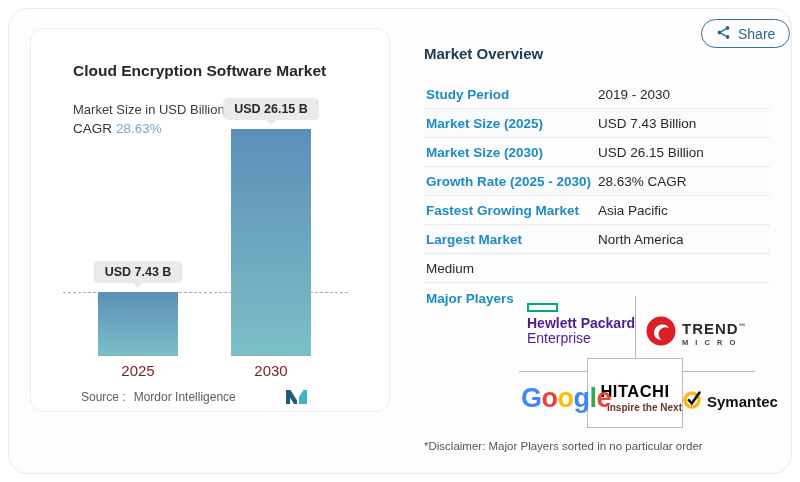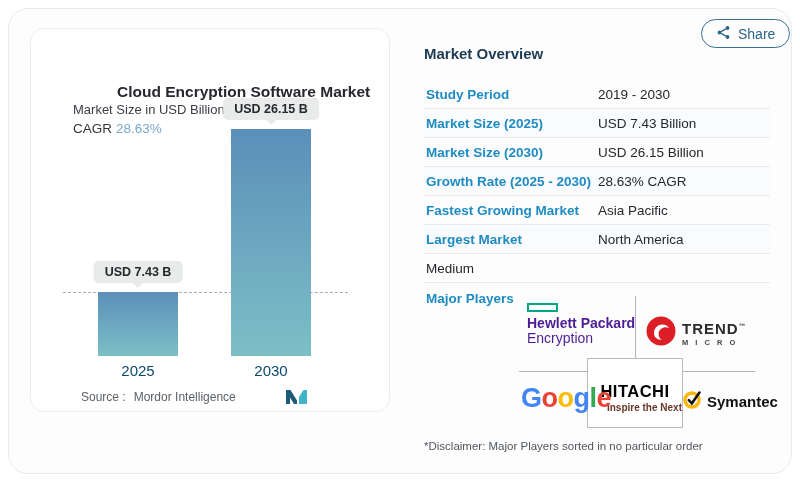--- a/index.html
+++ b/index.html
@@ -4,38 +4,38 @@
 <style>
   * { margin:0; padding:0; box-sizing:border-box; }
   html,body { width:800px; height:482px; background:#ffffff; font-family:"Liberation Sans", sans-serif; }
   .canvas { position:relative; width:800px; height:482px; background:#ffffff; overflow:hidden; }
   .outer-card { position:absolute; left:8px; top:8px; width:784px; height:466px;
     background:#fdfdfe; border:1px solid #e9eaec; border-radius:20px; }
 
   
   .chart-card { position:absolute; left:30px; top:28px; width:360px; height:384px;
     background:#ffffff; border:1px solid #ecedef; border-radius:14px; }
-  .chart-title { position:absolute; left:42px; top:54px; font-size:15.5px; font-weight:700; color:#26282d;margin-left:44px; }
+  .chart-title { position:absolute; left:42px; top:33px; font-size:15.5px; font-weight:700; color:#26282d; }
   .chart-subtitle { position:absolute; left:42px; top:73px; font-size:13px; color:#3a3d43; }
   .chart-cagr { position:absolute; left:42px; top:92px; font-size:13.5px; color:#33363c; }
   .chart-cagr .cagr-val { color:#7ba9c9; margin-left:4px; }
 
   .plot { position:absolute; left:0; top:72px; width:360px; height:255px; }
   .dash-line { position:absolute; left:32px; width:285px; height:0;
     border-top:1.5px dashed #a7adb3; }
   .bar-col { position:absolute; bottom:0; width:80px; height:100%; }
   .bar-col.c0 { left:67px; } .bar-col.c1 { left:200px; }
   .bar { position:absolute; bottom:0; left:0; right:0;
     background:linear-gradient(180deg,#5b8fb9 0%,#7cbfc6 100%); }
   .pill-wrap { position:absolute; left:50%; transform:translateX(-50%); }
   .pill { position:relative; background:#e8ebea; color:#26282d; font-size:12.5px; font-weight:700;
     padding:4px 11px; border-radius:5px; white-space:nowrap; }
   .pill::after { content:''; position:absolute; top:100%; left:50%; transform:translateX(-50%);
     border:5px solid transparent; border-top-color:#e8ebea; border-bottom:0; }
-  .xlabel { position:absolute; top:333px; width:80px; text-align:center; font-size:15px; color:#0c4a6e; }
+  .xlabel { position:absolute; top:333px; width:80px; text-align:center; font-size:15px; color:#7f1d1d; }
   .xlabel.x0 { left:67px; } .xlabel.x1 { left:200px; }
   .source-row { position:absolute; left:42px; top:361px; font-size:12px; color:#5c6166;margin-left:8px; }
   .source-row .src-val { margin-left:8px; }
   .mordor-logo { position:absolute; left:255px; top:359px; }
 
   
   .share-btn { position:absolute; left:701px; top:19px; height:29px; padding:0 14px;
     display:flex; align-items:center; gap:7px; border:1.3px solid #3a6e92; border-radius:15px;
     background:#fdfdfe; color:#2e6689; font-size:14px; cursor:pointer; }
 
@@ -162,21 +162,21 @@
   </div>
 
   <div class="mp-label">Major Players</div>
   <div class="grid-vline"></div>
   <div class="grid-hline left"></div>
   <div class="grid-hline right"></div>
 
   <div class="hpe-logo">
     <div class="hpe-rect"></div>
     <div class="hpe-line1">Hewlett Packard</div>
-    <div class="hpe-line2">Encryption</div>
+    <div class="hpe-line2">Enterprise</div>
   </div>
 
   <div class="trend-logo">
     <span>
       <svg width="30" height="30" viewBox="0 0 30 30">
         <circle cx="15" cy="15" r="14.5" fill="#DC1F26"></circle>
         <path d="M8 17c0-5 3.5-8.6 8.4-8.6 3 0 5.6 1.5 6.8 3.8-1.6-1-3.4-1.3-5.3-.8-3.9 1-6 4.6-5 8.5.4 1.7 1.4 3 2.8 3.9C11 23.9 8 21 8 17z" fill="#ffffff"></path>
       </svg>
     </span>
     <span class="trend-text">

